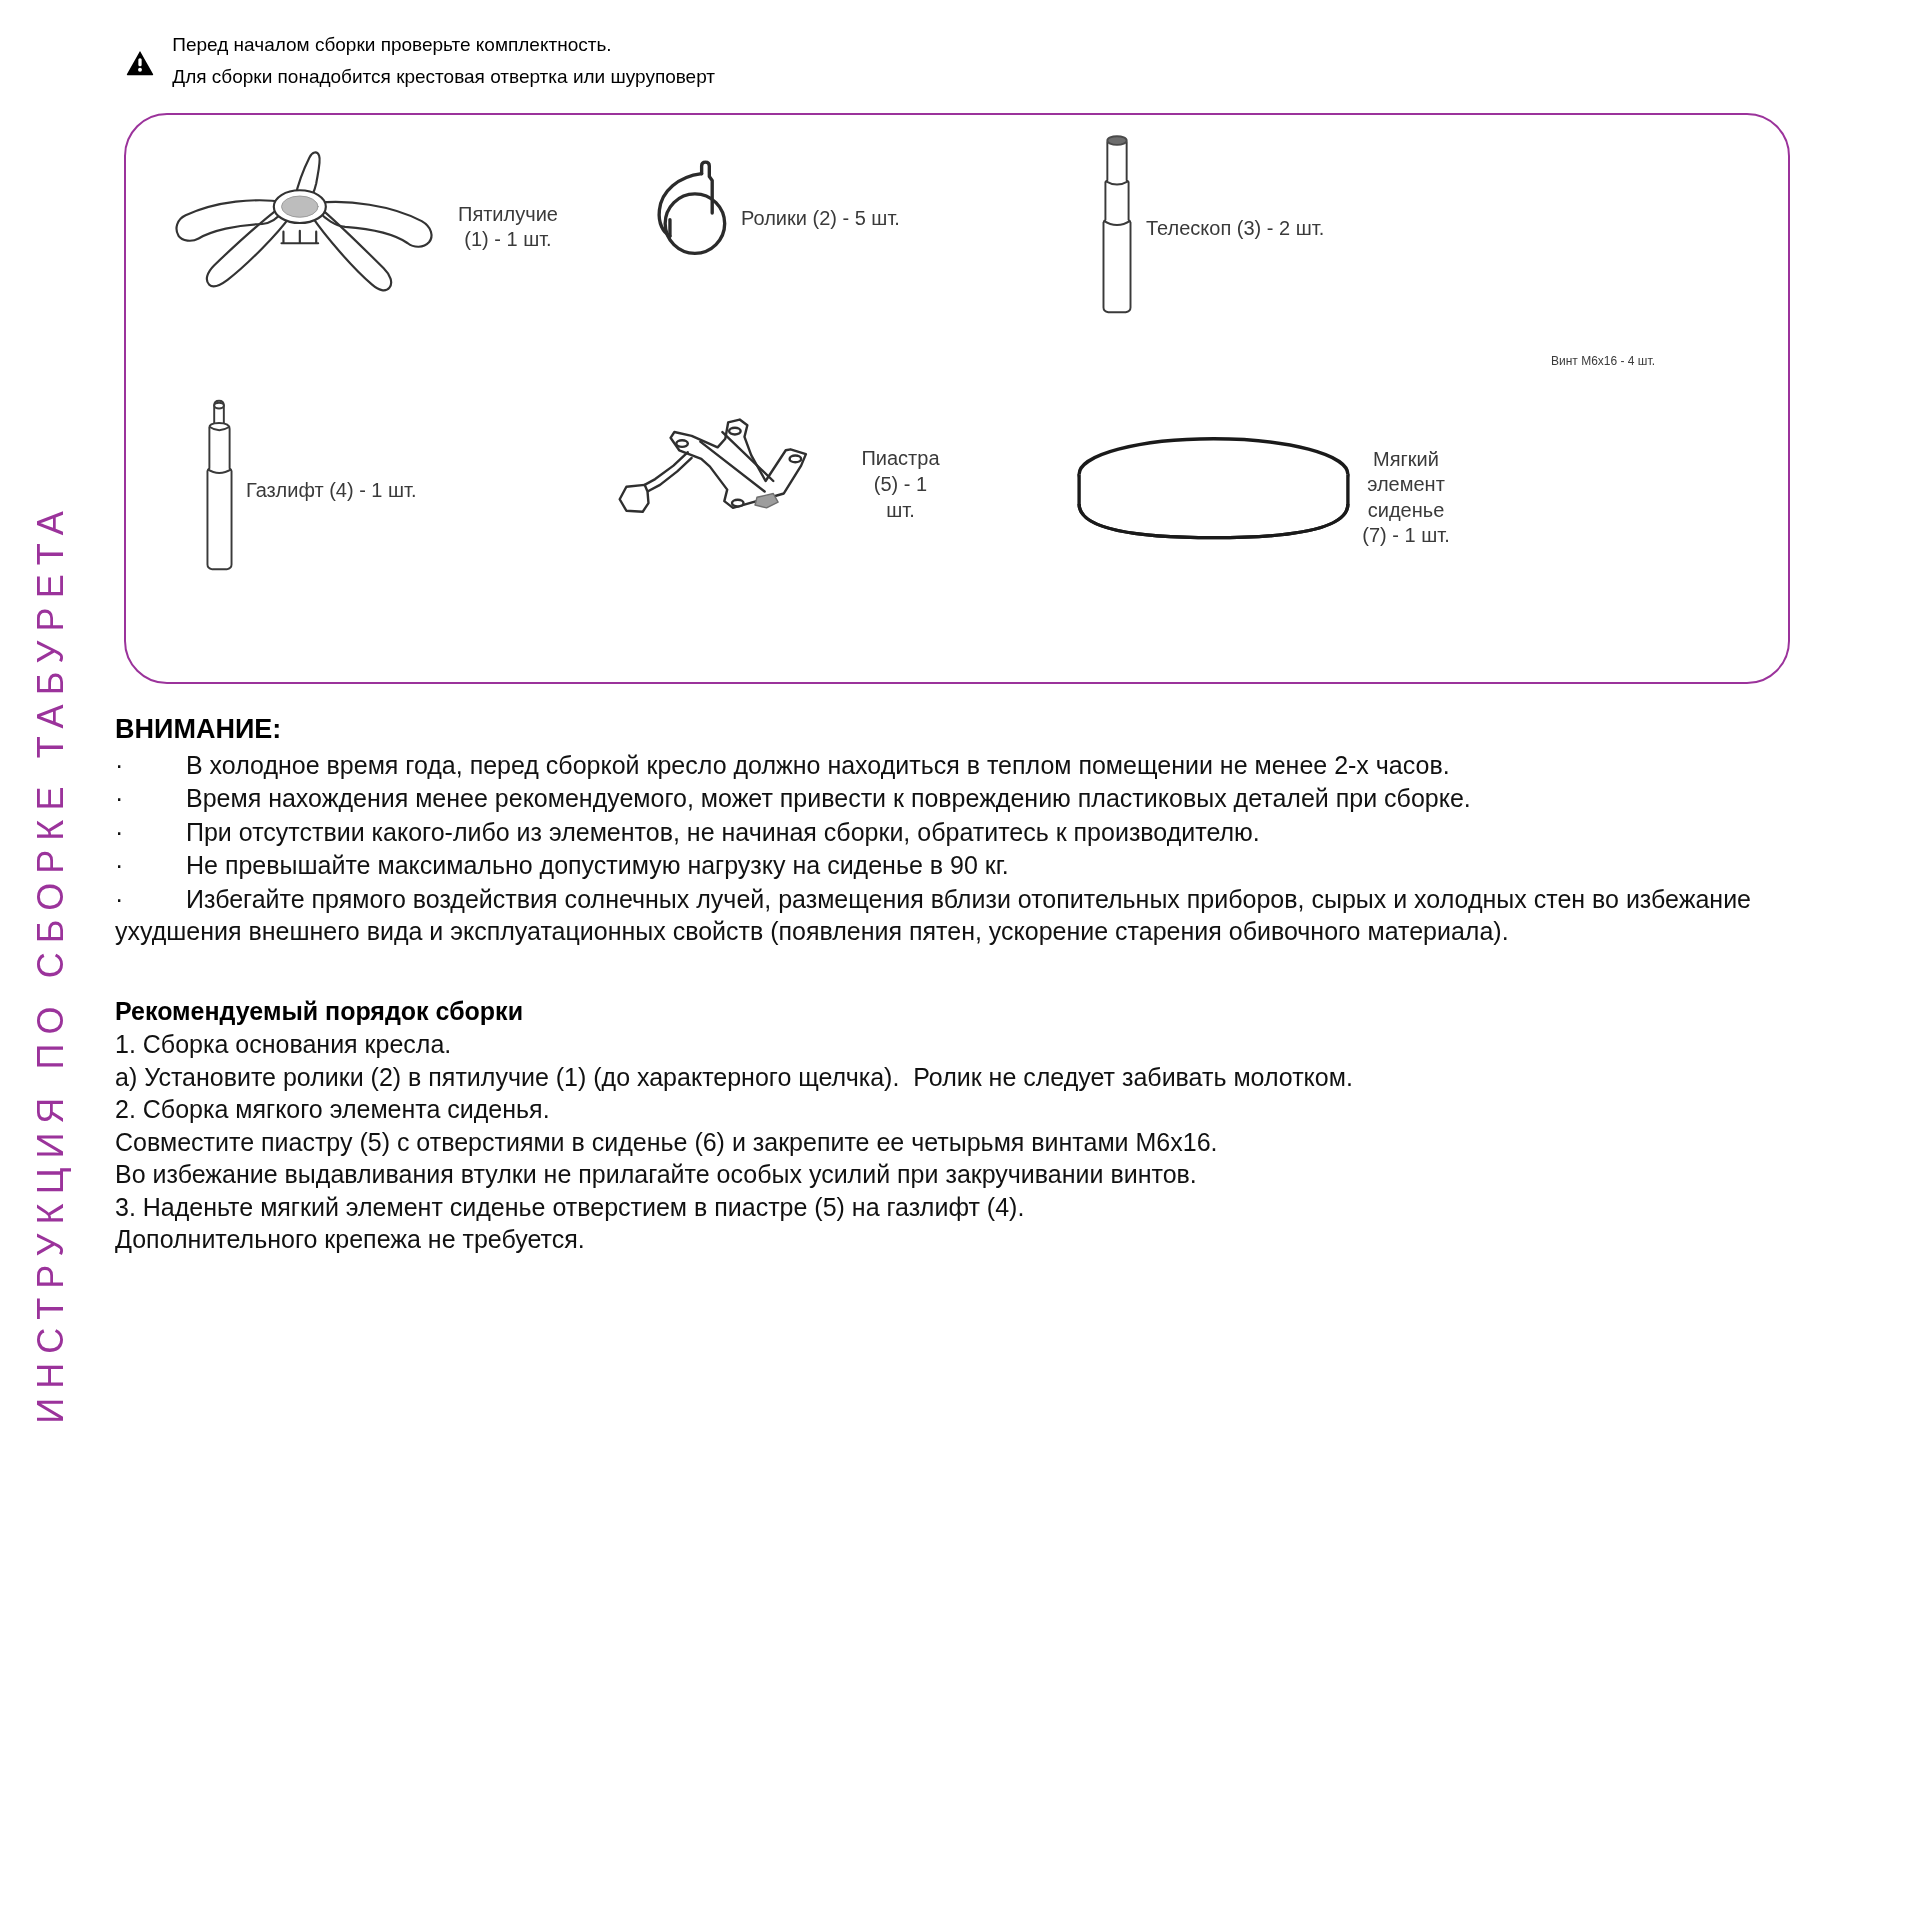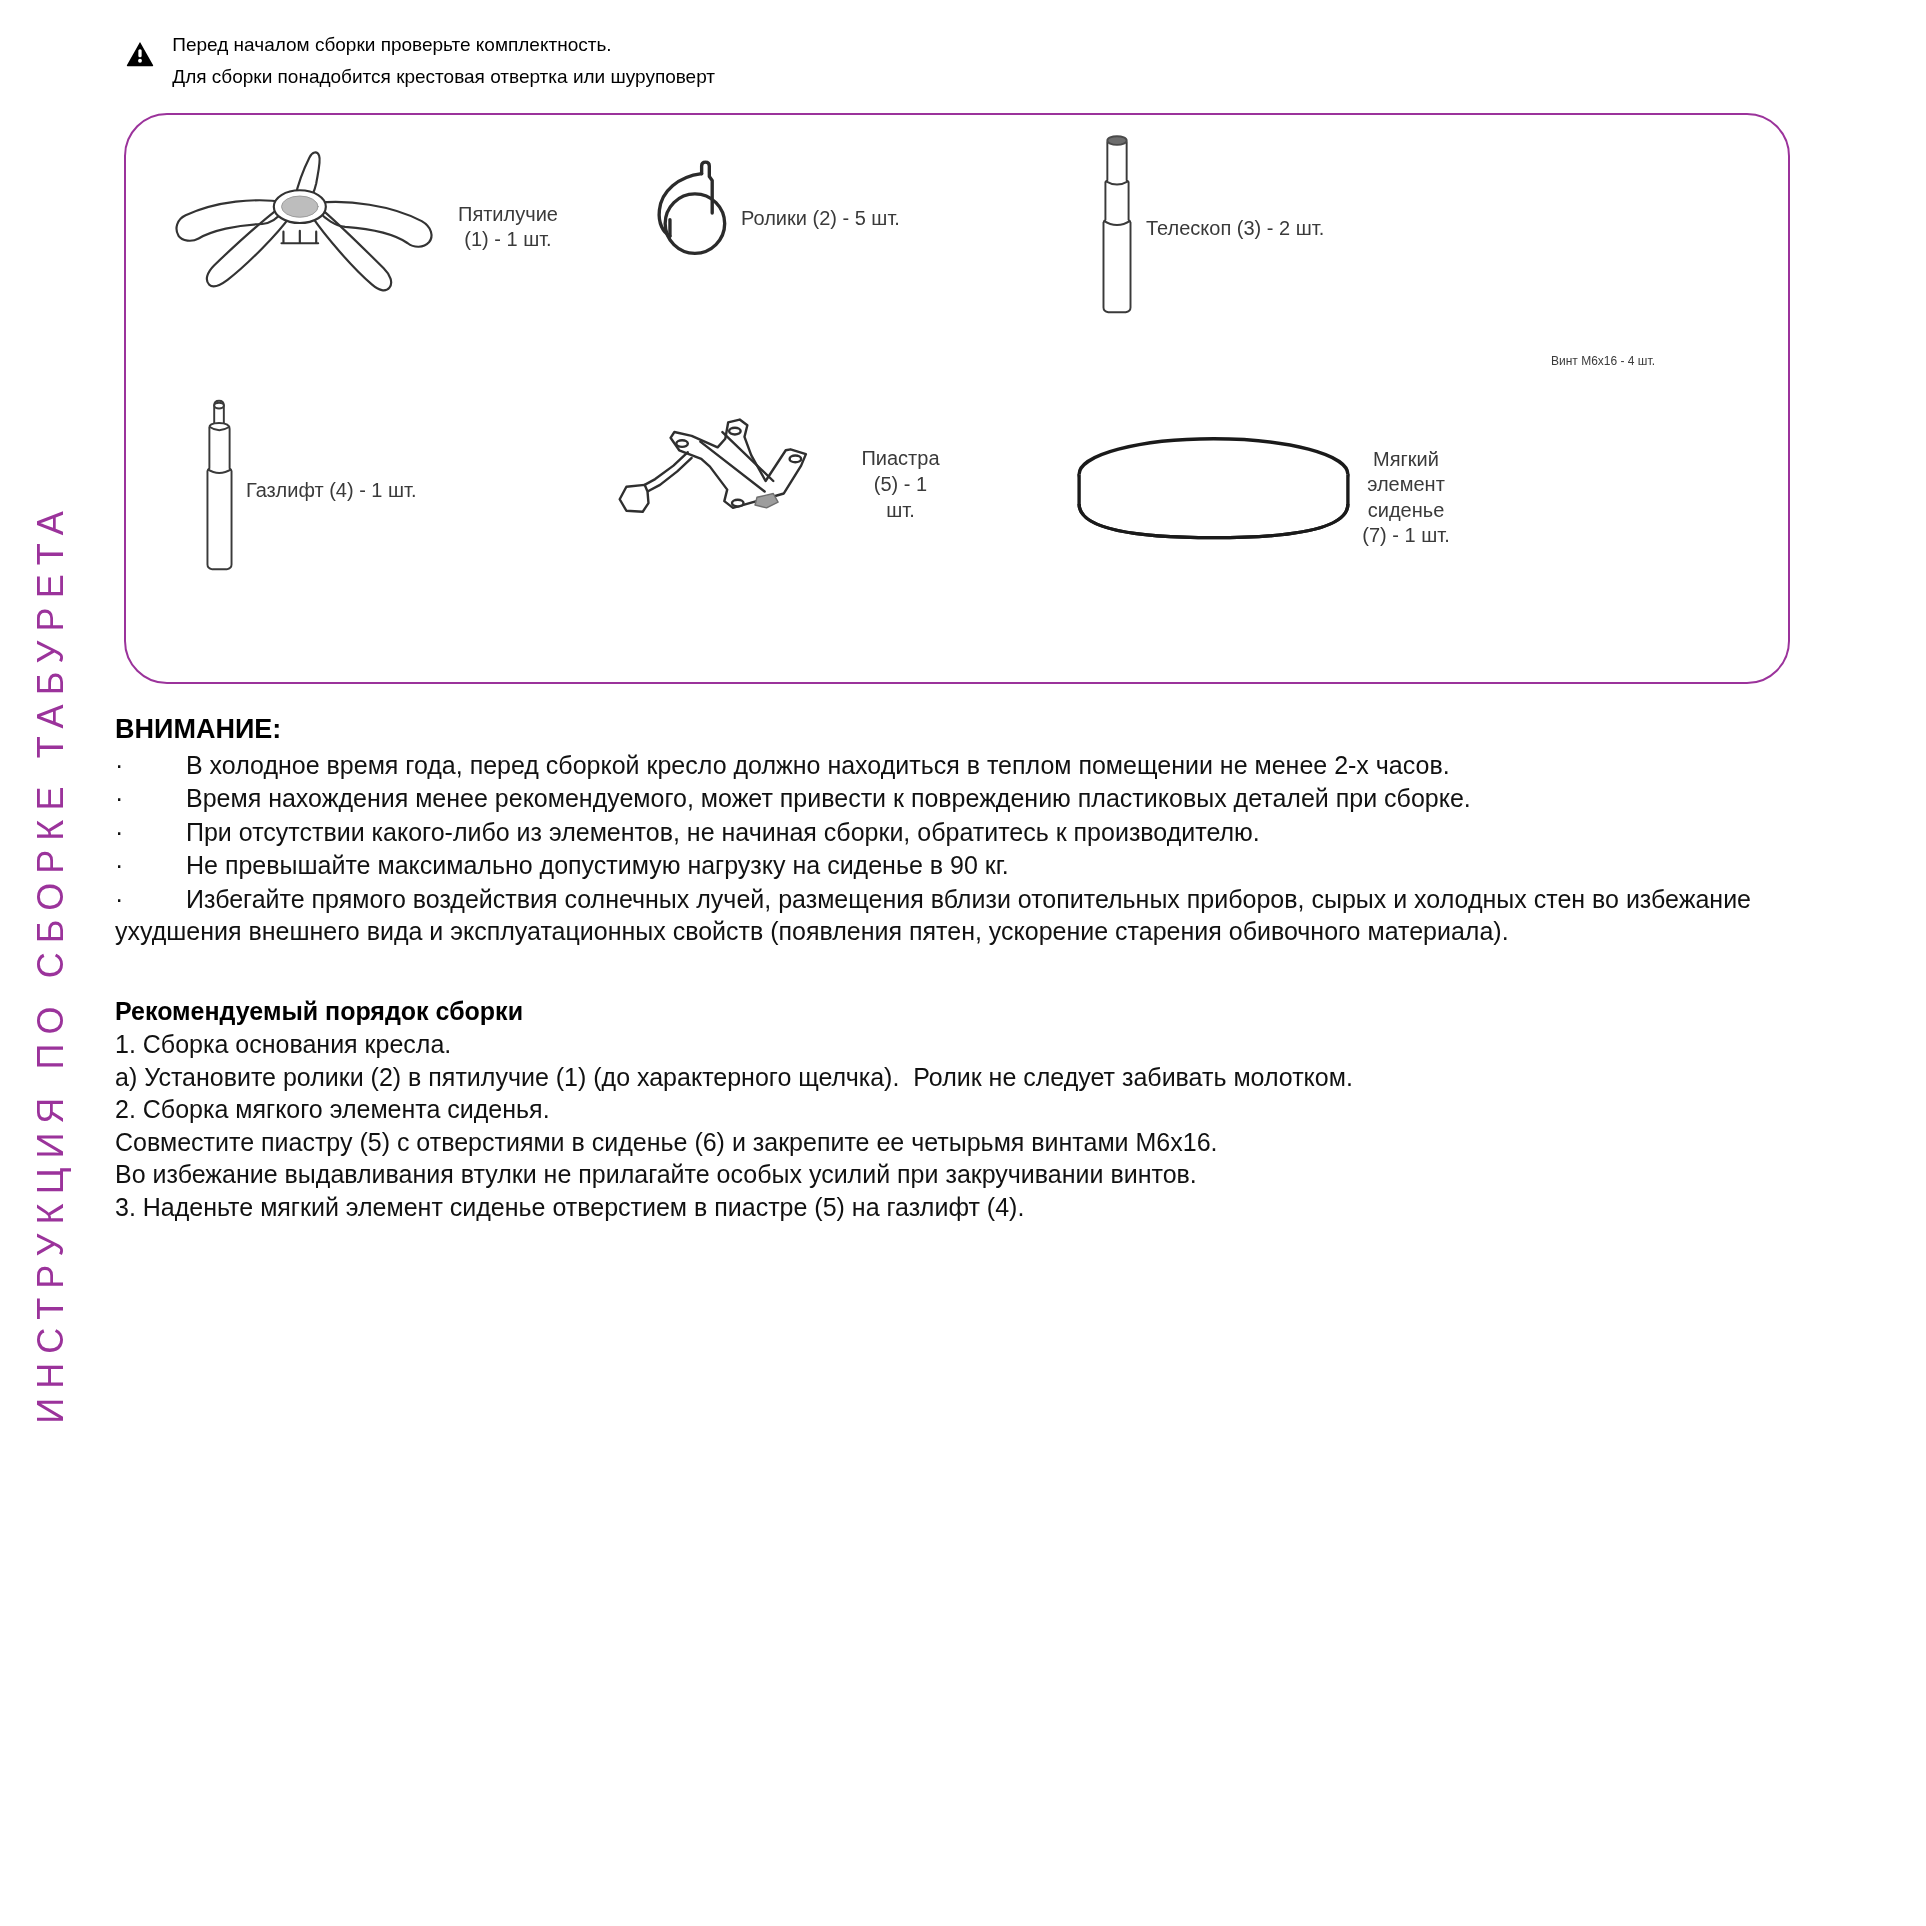--- a/index.html
+++ b/index.html
@@ -26,21 +26,21 @@
     letter-spacing:9.1px;
     font-weight:400;
     line-height:1;
   }
 
   
   .header{
     position:absolute;
     left:126px; top:30px;
     width:1753px;
-    display:flex; align-items:flex-start; gap:18.3px;
+    display:flex; align-items:center; gap:18.3px;
   }
   .warn-icon{flex:0 0 auto;margin-top:10.6px;}
   .header-lines{display:flex;flex-direction:column;gap:10.6px;padding-top:3.9px;}
   .header-lines div{font-size:19px;line-height:1.15;color:#000;}
 
   
   .parts-box{
     position:absolute;
     left:124px; top:113px;
     width:1666px; height:571px;
@@ -230,15 +230,16 @@
 
   <div class="gap"></div>
 
   <h3 class="order">Рекомендуемый порядок сборки</h3>
   <p class="step">1. Сборка основания кресла.</p>
   <p class="step">а) Установите ролики (2) в пятилучие (1) (до характерного щелчка).  Ролик не следует забивать молотком.</p>
   <p class="step">2. Сборка мягкого элемента сиденья.</p>
   <p class="step">Совместите пиастру (5) с отверстиями в сиденье (6) и закрепите ее четырьмя винтами М6x16.</p>
   <p class="step">Во избежание выдавливания втулки не прилагайте особых усилий при закручивании винтов.</p>
   <p class="step">3. Наденьте мягкий элемент сиденье отверстием в пиастре (5) на газлифт (4).</p>
+  <p class="step">Дополнительного крепежа не требуется.</p>
 
 </div>
 
 
 </body></html>

